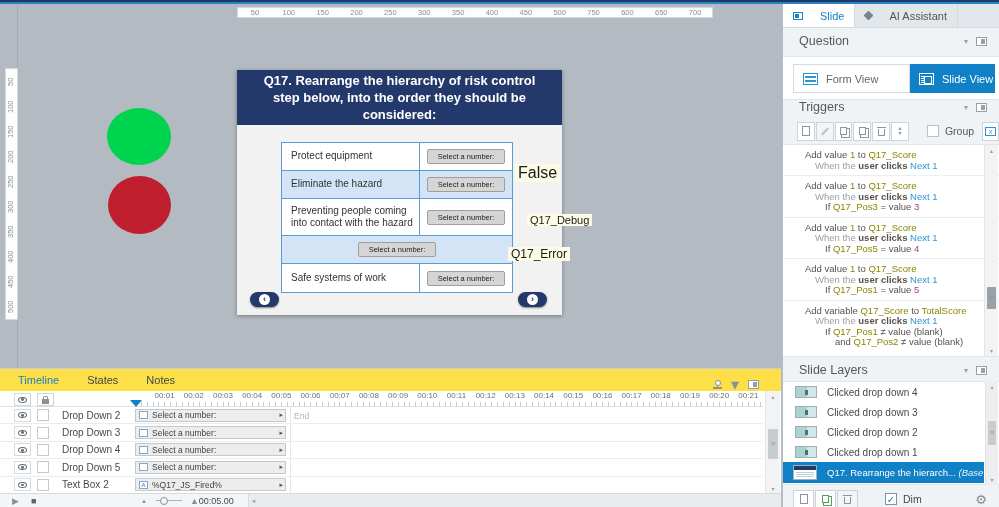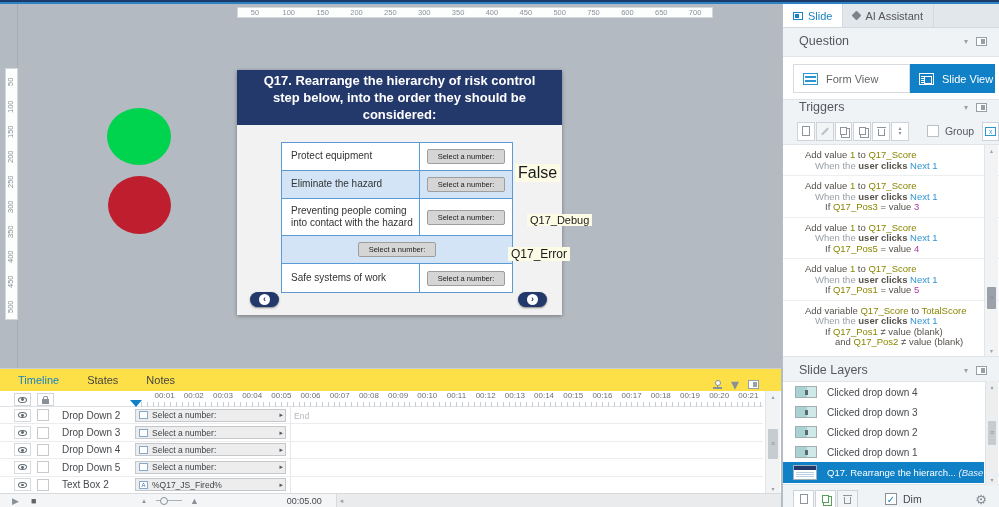--- a/index.html
+++ b/index.html
@@ -68,27 +68,27 @@
   .ic-text{width:9px;height:8px;border:1px solid #84a9cd;background:#fff;margin-left:3px;font-size:6px;color:#2e74b5;text-align:center;line-height:7px}
   .tl-vscroll{position:absolute;right:1px;top:22px;width:15px;height:103px;background:#f1f3f4;border-left:1px solid #e2e4e6;font-size:6px;color:#9aa0a6;text-align:center}
   .tl-vscroll .sc-up{position:absolute;top:2px;left:0;right:0}
   .tl-vscroll .sc-dn{position:absolute;bottom:2px;left:0;right:0}
   .sc-handle{position:absolute;left:2px;right:2px;background:#c7ccd1;border-radius:1px}
   .sc-handle::after{content:"≡";position:absolute;left:0;right:0;top:50%;transform:translateY(-55%);text-align:center;font-size:7px;color:#8a9097;line-height:1}
   .tl-controls{position:absolute;left:0;bottom:0;right:0;height:14px;background:#f4f5f6;border-top:1px solid #d8dadc;display:flex;align-items:center;font-size:9px;color:#8a9097}
   .tlc{margin-left:12px}
   .tl-slider{width:26px;height:1px;background:#aab0b5;position:relative;margin-left:10px}
   .tl-slider::before{content:"";position:absolute;left:4px;top:-3px;width:6px;height:6px;border:1px solid #8a9097;border-radius:50%;background:#f4f5f6}
-  .tl-time{margin-left:88px;color:#46494d}
+  .tl-time{color:#46494d}
   .tl-hscroll{flex:1;align-self:stretch;margin-left:14px;background:#e9ebec;border-left:1px solid #d8dadc;display:flex;align-items:center;font-size:7px;color:#9aa0a6;padding-left:3px}
 
   
   .rpanel{position:absolute;left:782px;top:4px;width:217px;height:503px;background:#f0f3f6;border-left:1px solid #b7bdc4}
   .rp-tabs{height:24px;display:flex;background:#e2e7ec;border-bottom:1px solid #d3d9de;font-size:11px}
-  .rp-tab{display:flex;align-items:center;gap:5px;padding:0 10px;color:#555;border-right:1px solid #d3d9de}
+  .rp-tab{display:flex;align-items:center;gap:17px;padding:0 10px;color:#555;border-right:1px solid #d3d9de}
   .rp-tab.active{background:#fff;color:#1782c5}
   .rp-tabs .filler{flex:1;background:#e2e7ec}
   .ic-slide{width:10px;height:8px;border:1px solid #1782c5;position:relative}
   .ic-slide::after{content:"";position:absolute;left:1px;top:1px;width:4px;height:4px;background:#1782c5}
   .ic-ai{width:7px;height:7px;background:#7b838b;transform:rotate(45deg);border-radius:1px}
   .rp-sechead{position:absolute;left:0;right:0;height:22px;display:flex;align-items:center;font-size:12.5px;color:#55595e;padding-left:16px}
   .rp-headicons{position:absolute;right:12px;display:flex;align-items:center;gap:8px;color:#9aa0a6;font-size:8px}
   .rp-body{position:absolute;left:0;right:0;background:#fff;border-top:1px solid #e0e5e9;border-bottom:1px solid #e0e5e9}
   .q-head{top:26px}
   .q-body{top:52px;height:44px}

